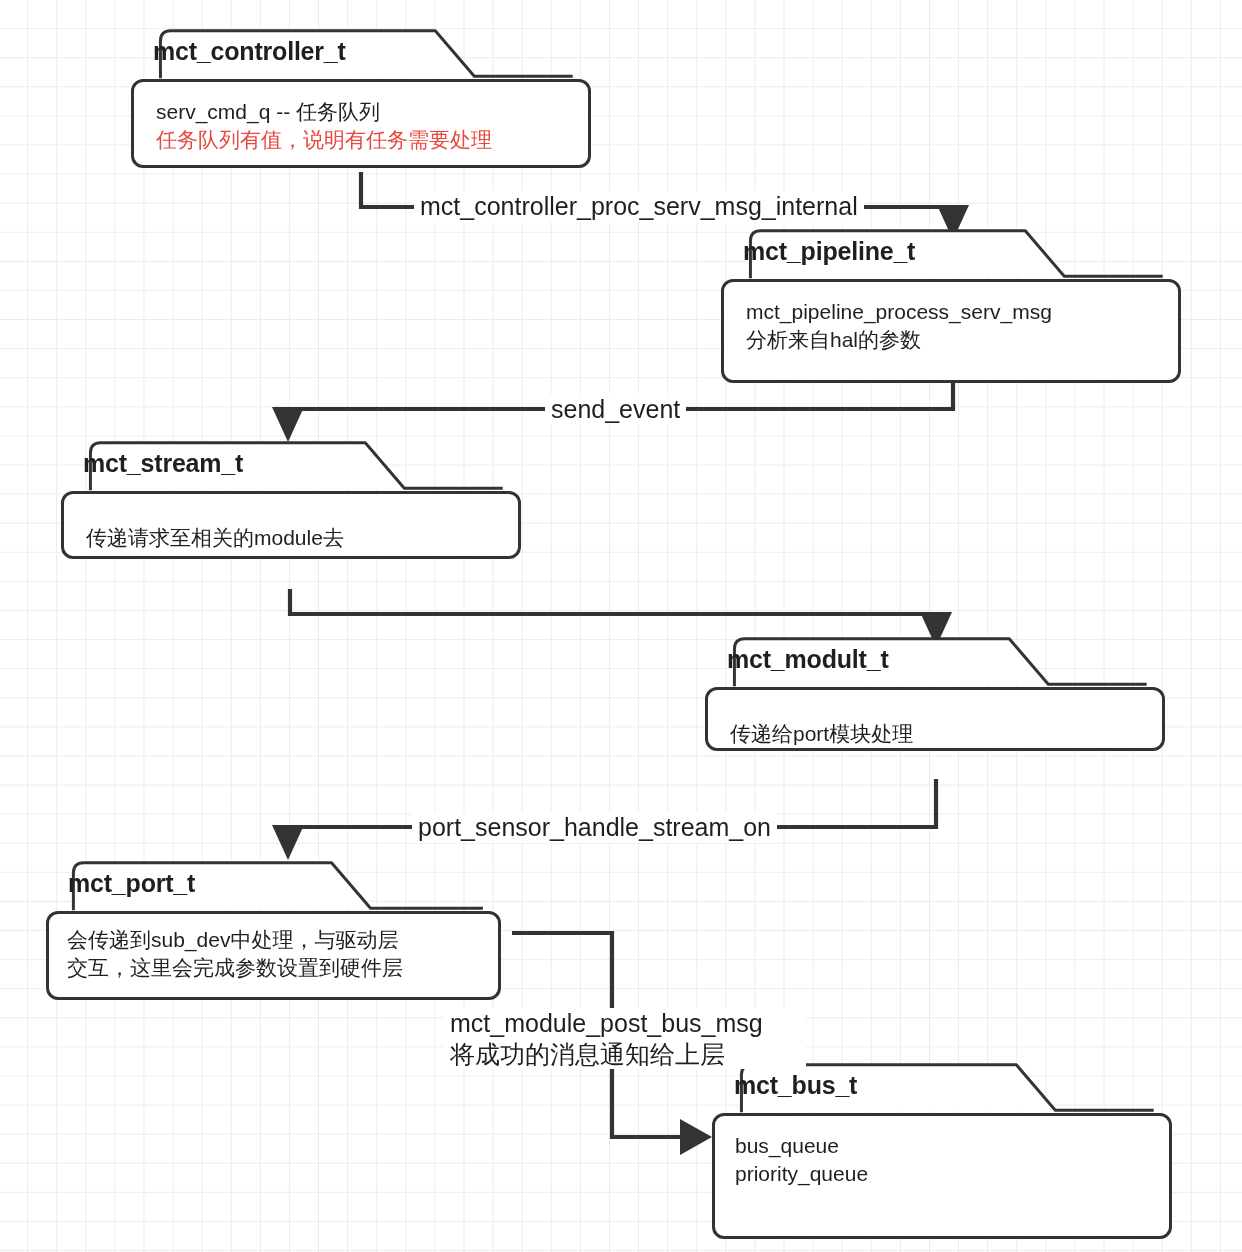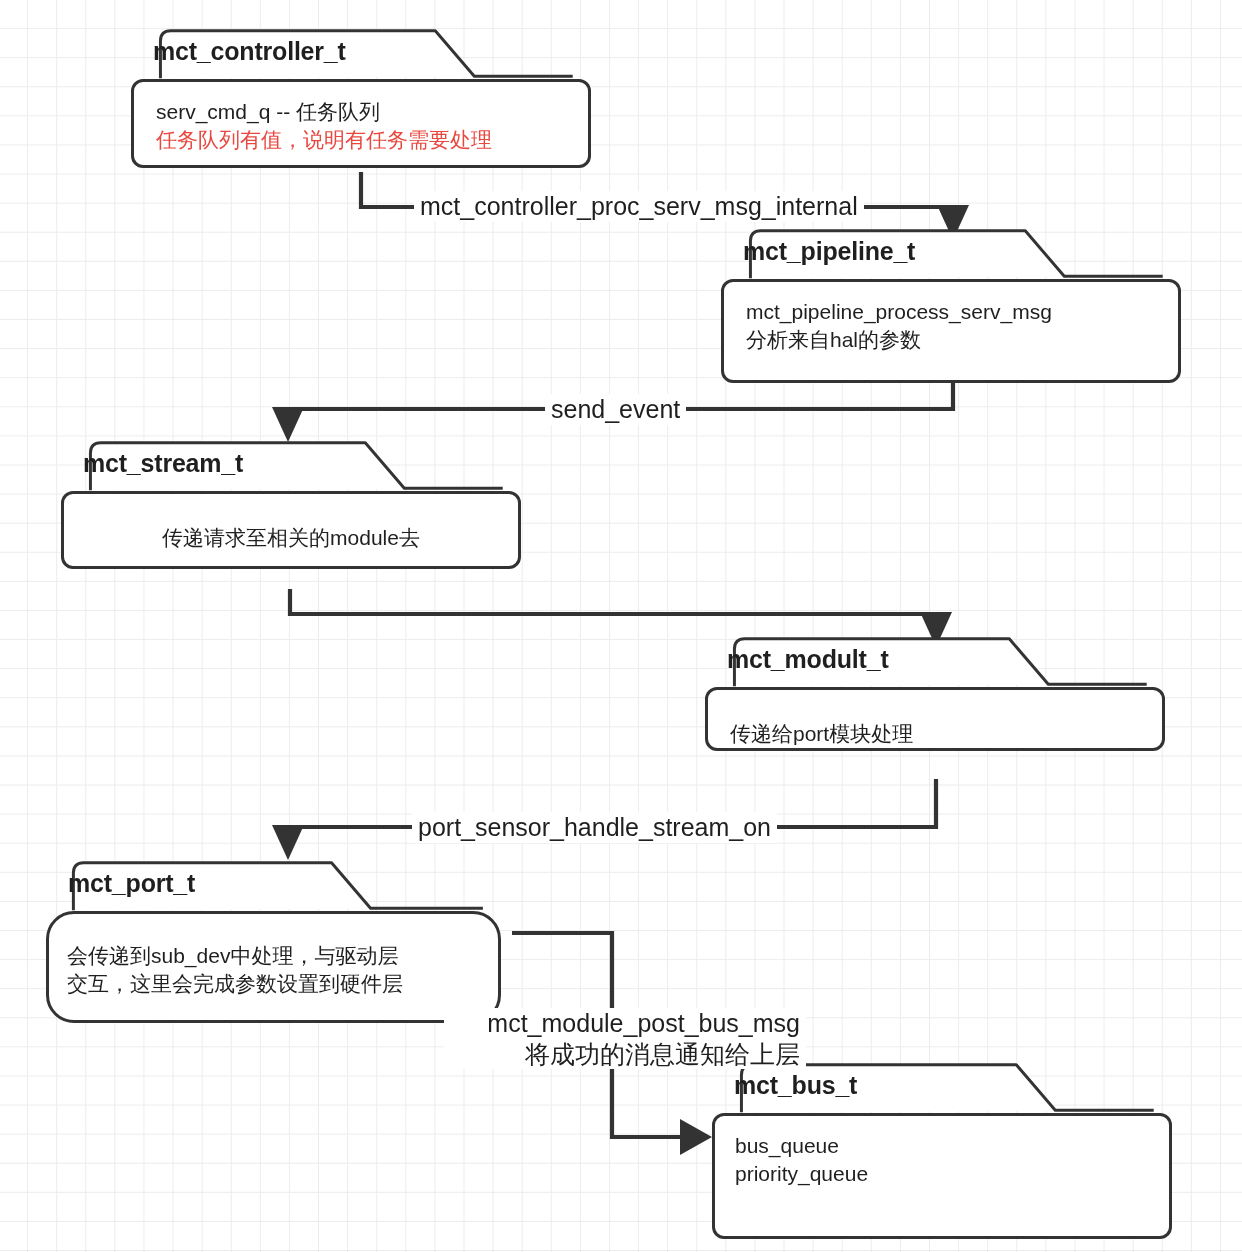--- a/index.html
+++ b/index.html
@@ -54,21 +54,21 @@
 
   .edge-label{
     position:absolute;
     font-size:25px;
     color:#1f1f1f;
     background:#ffffff;
     padding:0 6px;
     white-space:nowrap;
     line-height:1.22;
   }
-  .edge-label.two{text-align:right;}
+  .edge-label.two{text-align:left;}
 </style>
 </head>
 <body>
 
 <div id="canvas">
 
   <svg class="svg-layer" viewBox="0 0 1242 1252" xmlns="http://www.w3.org/2000/svg">
     <g fill="none" stroke="#333333" stroke-width="4.2" stroke-linecap="butt" stroke-linejoin="miter">
 
       <path d="M 361,172 L 361,207 L 953,207"></path>
@@ -111,41 +111,41 @@
       <div class="line">mct_pipeline_process_serv_msg</div>
       <div class="line">分析来自hal的参数</div>
     </div>
   </div>
 
   <div class="node" style="left:61px;top:440px;width:460px;">
     <svg class="tab" width="460" height="56" viewBox="0 0 460 56" xmlns="http://www.w3.org/2000/svg" style="position:absolute;left:0;top:0;">
       <path d="M 14,54 L 14,14 Q 14,3 25,3 L 310,3 L 352,52 L 458,52" fill="#ffffff" stroke="#333333" stroke-width="3.2" stroke-linejoin="round"></path>
     </svg>
     <div class="tab-label">mct_stream_t</div>
-    <div class="body" style="margin-top:51px;width:460px;height:78px;padding-top:30px;text-align:center;">
+    <div class="body" style="margin-top:51px;width:460px;height:68px;padding-top:30px;">
       <div class="line">传递请求至相关的module去</div>
     </div>
   </div>
 
   <div class="node" style="left:705px;top:636px;width:460px;">
     <svg class="tab" width="460" height="56" viewBox="0 0 460 56" xmlns="http://www.w3.org/2000/svg" style="position:absolute;left:0;top:0;">
       <path d="M 14,54 L 14,14 Q 14,3 25,3 L 310,3 L 352,52 L 458,52" fill="#ffffff" stroke="#333333" stroke-width="3.2" stroke-linejoin="round"></path>
     </svg>
     <div class="tab-label">mct_modult_t</div>
     <div class="body" style="margin-top:51px;width:460px;height:64px;padding-top:30px;">
       <div class="line">传递给port模块处理</div>
     </div>
   </div>
 
   <div class="node" style="left:46px;top:860px;width:455px;">
     <svg class="tab" width="455" height="56" viewBox="0 0 455 56" xmlns="http://www.w3.org/2000/svg" style="position:absolute;left:0;top:0;">
       <path d="M 12,54 L 12,14 Q 12,3 23,3 L 290,3 L 332,52 L 453,52" fill="#ffffff" stroke="#333333" stroke-width="3.2" stroke-linejoin="round"></path>
     </svg>
     <div class="tab-label">mct_port_t</div>
-    <div class="body" style="margin-top:51px;width:455px;height:112px;padding:28px 18px;border-radius:28px;">
+    <div class="body" style="margin-top:51px;width:455px;height:89px;padding:12px 18px;">
       <div class="line">会传递到sub_dev中处理，与驱动层</div>
       <div class="line">交互，这里会完成参数设置到硬件层</div>
     </div>
   </div>
 
   <div class="node" style="left:712px;top:1062px;width:460px;">
     <svg class="tab" width="460" height="56" viewBox="0 0 460 56" xmlns="http://www.w3.org/2000/svg" style="position:absolute;left:0;top:0;">
       <path d="M 14,54 L 14,14 Q 14,3 25,3 L 310,3 L 352,52 L 458,52" fill="#ffffff" stroke="#333333" stroke-width="3.2" stroke-linejoin="round"></path>
     </svg>
     <div class="tab-label">mct_bus_t</div>

